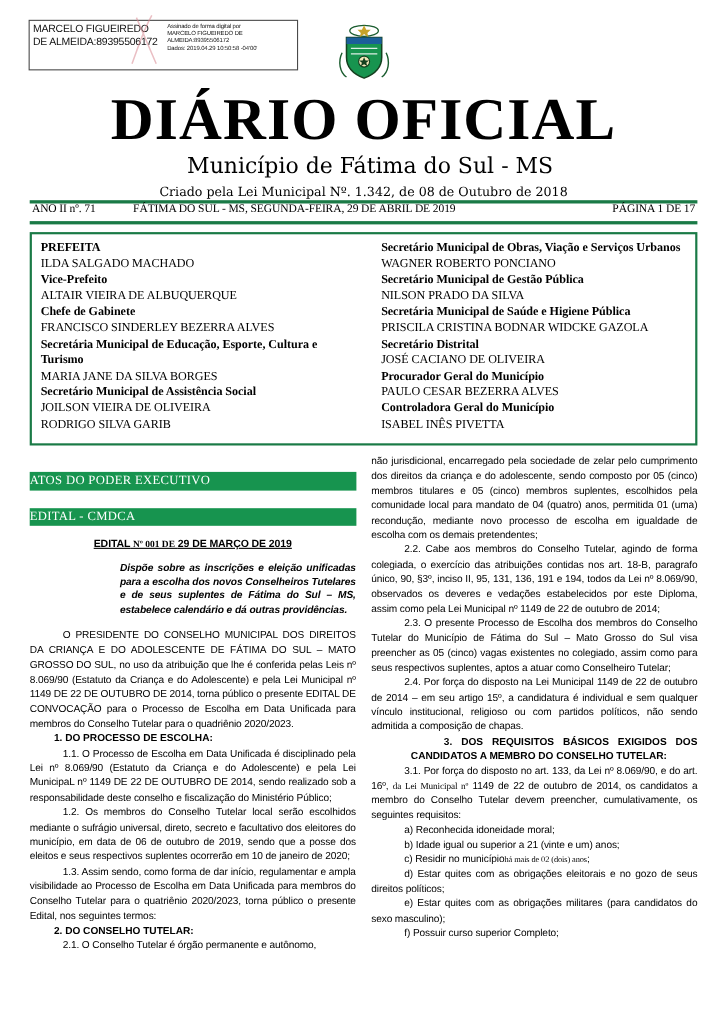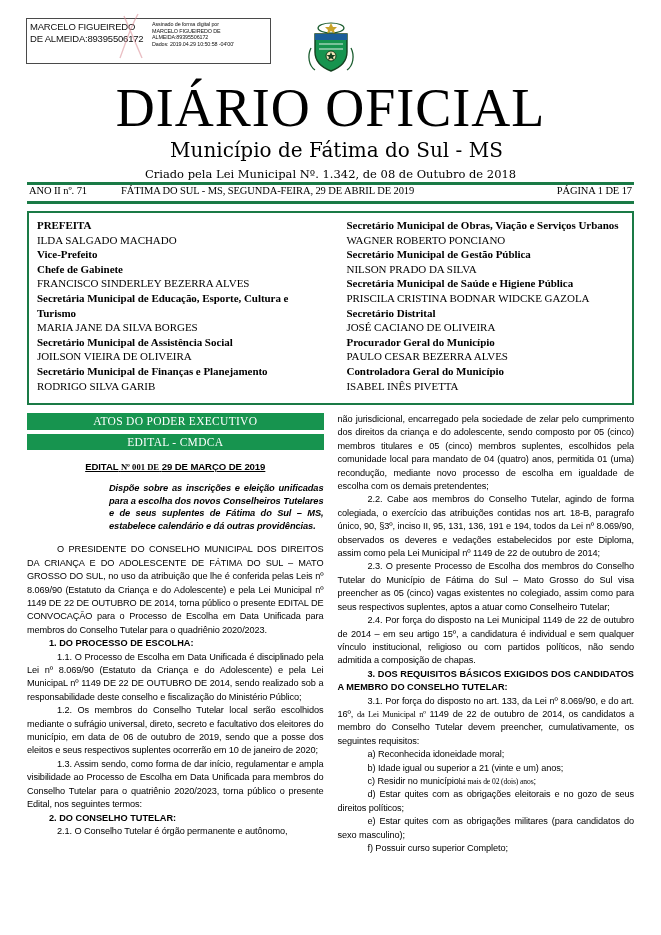--- a/index.html
+++ b/index.html
@@ -78,21 +78,21 @@
     left: 0;
     top: 80px;
     width: 661px;
     text-align: center;
   }
   .do-title {
     font-family: "Liberation Serif", serif;
     font-size: 54px;
     line-height: 56px;
     letter-spacing: 1px;
-    font-weight: normal;
+    font-weight: bold;
     margin: 0;
   }
   .do-sub {
     font-family: "DejaVu Serif", serif;
     font-size: 20px;
     line-height: 24px;
     margin: 2px 0 0 12px;
     font-weight: normal;
   }
   .do-law {
@@ -163,26 +163,25 @@
     font-family: "Liberation Serif", serif;
     font-size: 11px;
     line-height: 14.6px;
     letter-spacing: -0.05px;
   }
 
   
   .greenbar {
     background: #17944f;
     color: #fff;
-    text-align: center;
     font-family: "Liberation Serif", serif;
     font-size: 11.5px;
     letter-spacing: 0.3px;
     padding: 2px 0 2.5px 0;
-    margin: 0 0 4px 0;
+    margin: 16px 0 4px 0;
   }
 
   
   .columns {
     position: absolute;
     left: 27px;
     top: 413px;
     width: 607px;
     height: 512px;
     display: flex;
@@ -233,20 +232,21 @@
     font-size: 9.2px;
     font-weight: bold;
     line-height: 13.4px;
     margin: 0;
     text-indent: 22px;
     letter-spacing: 0;
   }
   p.head.justify {
     text-align: justify;
     text-indent: 30px;
+    margin-left: 36px;
   }
   .tiny {
     font-family: "Liberation Serif", serif;
     font-size: 7.6px;
   }
   .smallserif {
     font-family: "Liberation Serif", serif;
     font-size: 8.4px;
   }
 </style>
@@ -292,27 +292,27 @@
     <div class="mid">FÁTIMA DO SUL - MS, SEGUNDA-FEIRA, 29 DE ABRIL DE 2019</div>
     <div class="pag">PÁGINA 1 DE 17</div>
   </div>
   <div class="rule-bot"></div>
 
   <div class="officials">
     <div class="off-col left">
       <div class="off-role">PREFEITA</div>
       <div class="off-person">ILDA SALGADO MACHADO</div>
       <div class="off-role">Vice-Prefeito</div>
+      <div class="off-person">ALTAIR VIEIRA DE ALBUQUERQUE</div>
       <div class="off-role">Chefe de Gabinete</div>
       <div class="off-person">FRANCISCO SINDERLEY BEZERRA ALVES</div>
       <div class="off-role">Secretária Municipal de Educação, Esporte, Cultura e Turismo</div>
       <div class="off-person">MARIA JANE DA SILVA BORGES</div>
       <div class="off-role">Secretário Municipal de Assistência Social</div>
       <div class="off-person">JOILSON VIEIRA DE OLIVEIRA</div>
-      <div class="off-role">Secretário Municipal de Finanças e Planejamento</div>
       <div class="off-person">RODRIGO SILVA GARIB</div>
     </div>
     <div class="off-col right">
       <div class="off-role">Secretário Municipal de Obras, Viação e Serviços Urbanos</div>
       <div class="off-person">WAGNER ROBERTO PONCIANO</div>
       <div class="off-role">Secretário Municipal de Gestão Pública</div>
       <div class="off-person">NILSON PRADO DA SILVA</div>
       <div class="off-role">Secretária Municipal de Saúde e Higiene Pública</div>
       <div class="off-person">PRISCILA CRISTINA BODNAR WIDCKE GAZOLA</div>
       <div class="off-role">Secretário Distrital</div>

